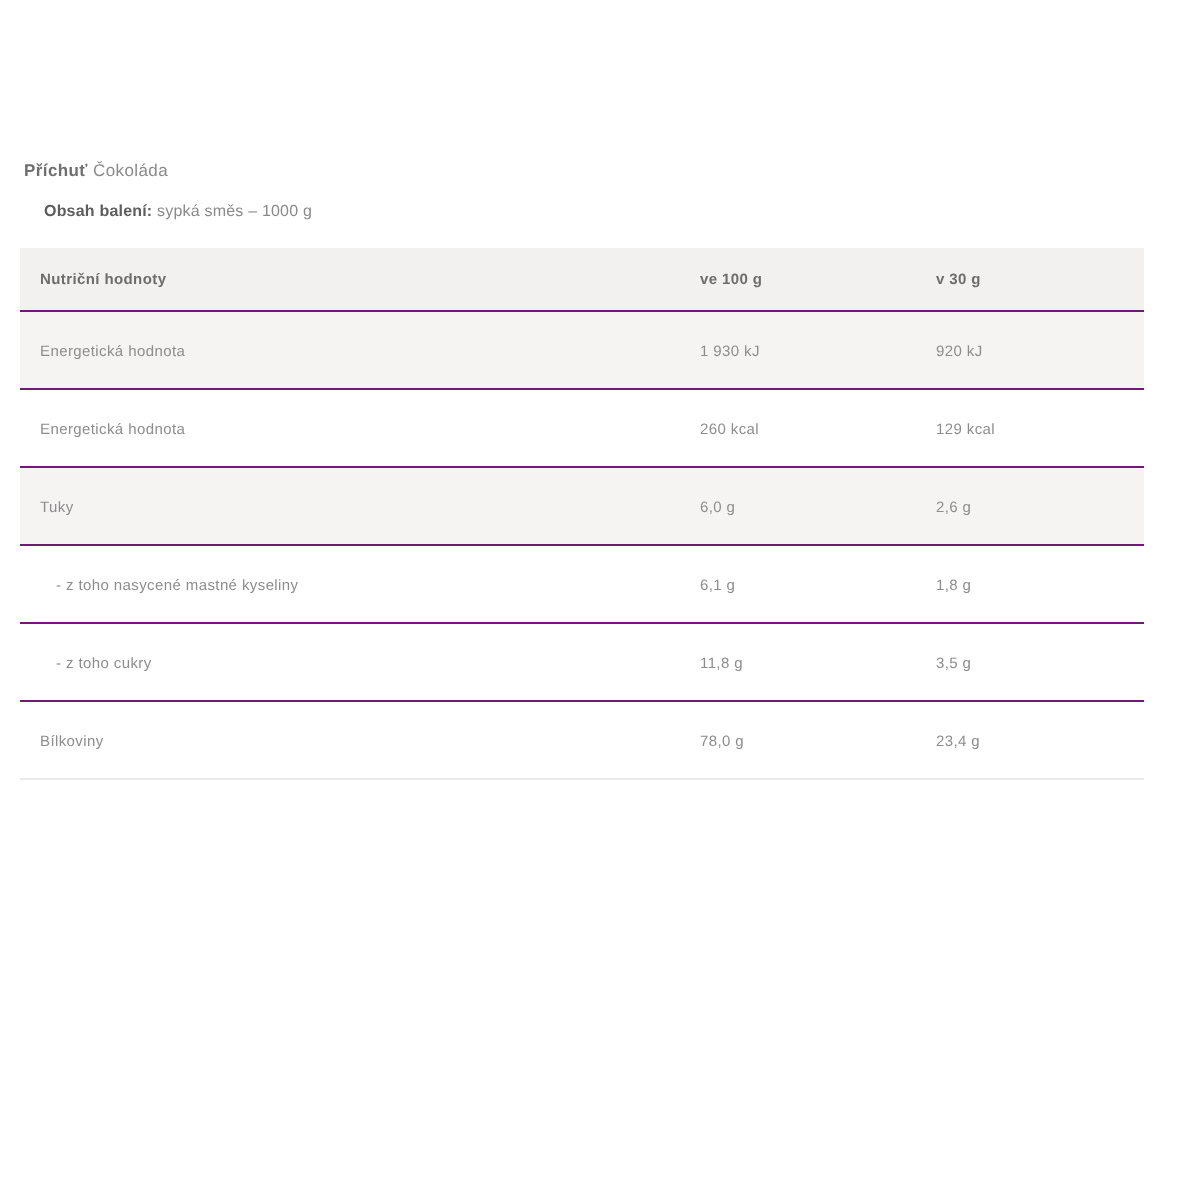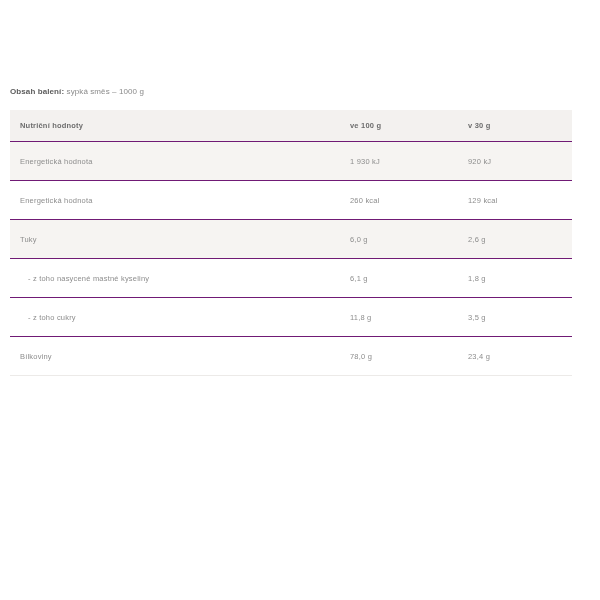--- a/index.html
+++ b/index.html
@@ -28,21 +28,21 @@
     letter-spacing: 0.2px;
     line-height: 14px;
   }
   .flavor-line .label {
     font-weight: bold;
     color: #6f6f6f;
   }
   .pack-line {
     font-size: 8px;
     color: #8a8a8a;
-    margin: 8px 0 0 0;
+    margin: 8px 0 0 12px;
     letter-spacing: 0.1px;
     line-height: 12px;
   }
   .pack-line .label {
     font-weight: bold;
     color: #5d5d5d;
   }
   table.nutrition {
     margin-top: 12px;
     width: 562px;
@@ -86,20 +86,24 @@
   }
   .indent {
     padding-left: 18px !important;
   }
 </style>
 </head>
 <body>
 
 <div class="page">
 
+  <div class="flavor-line">
+    <span class="label">Příchuť</span>
+    <span>Čokoláda</span>
+  </div>
 
   <div class="pack-line">
     <span class="label">Obsah balení:</span>
     <span>sypká směs – 1000 g</span>
   </div>
 
   <table class="nutrition">
     <colgroup>
       <col class="c1">
       <col class="c2">

